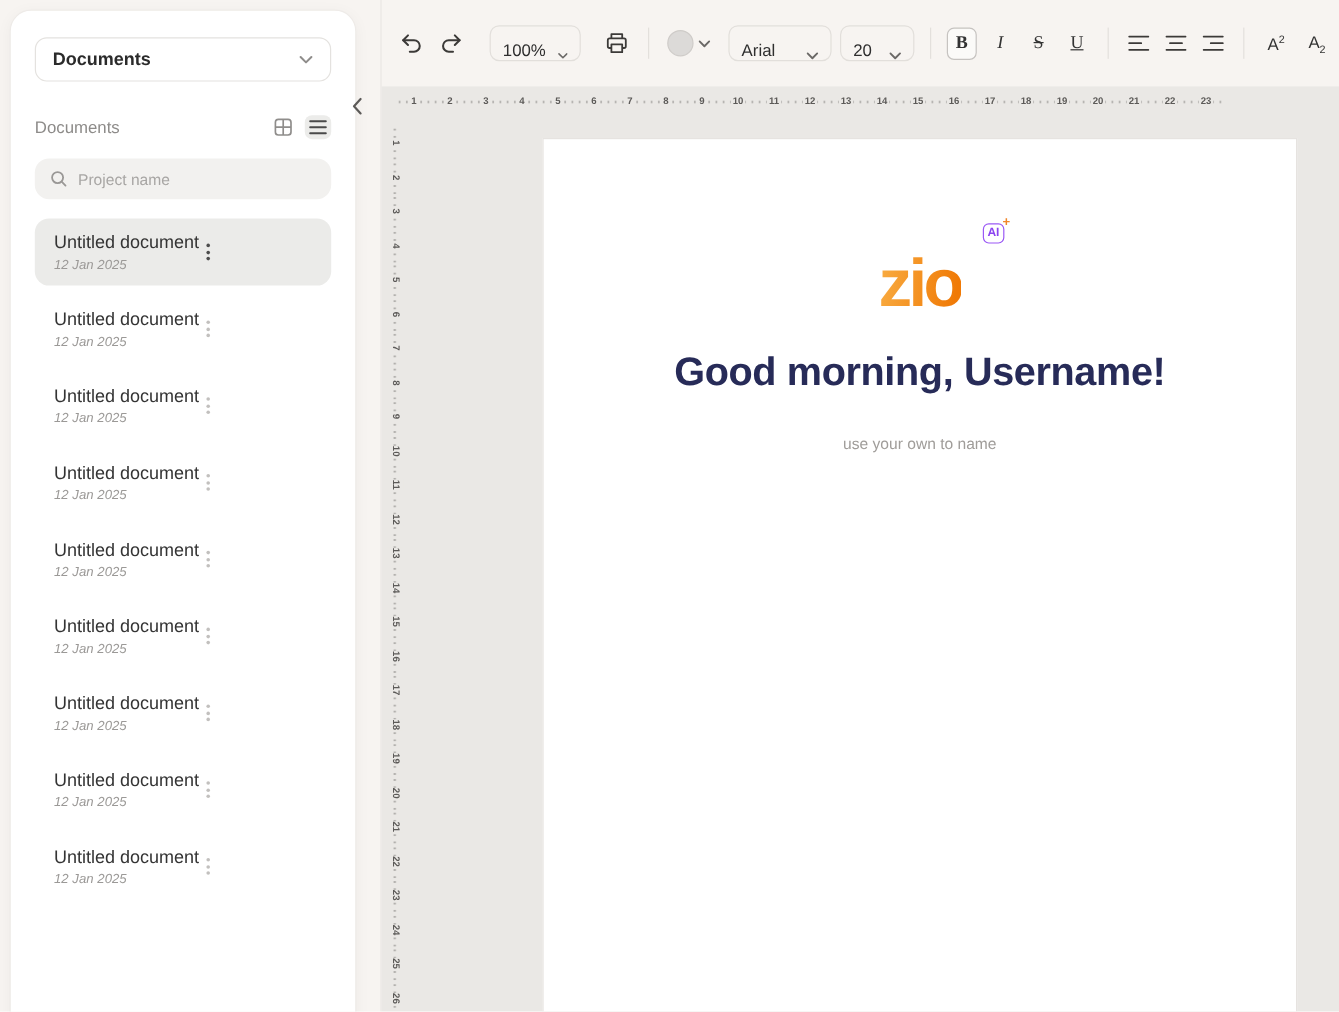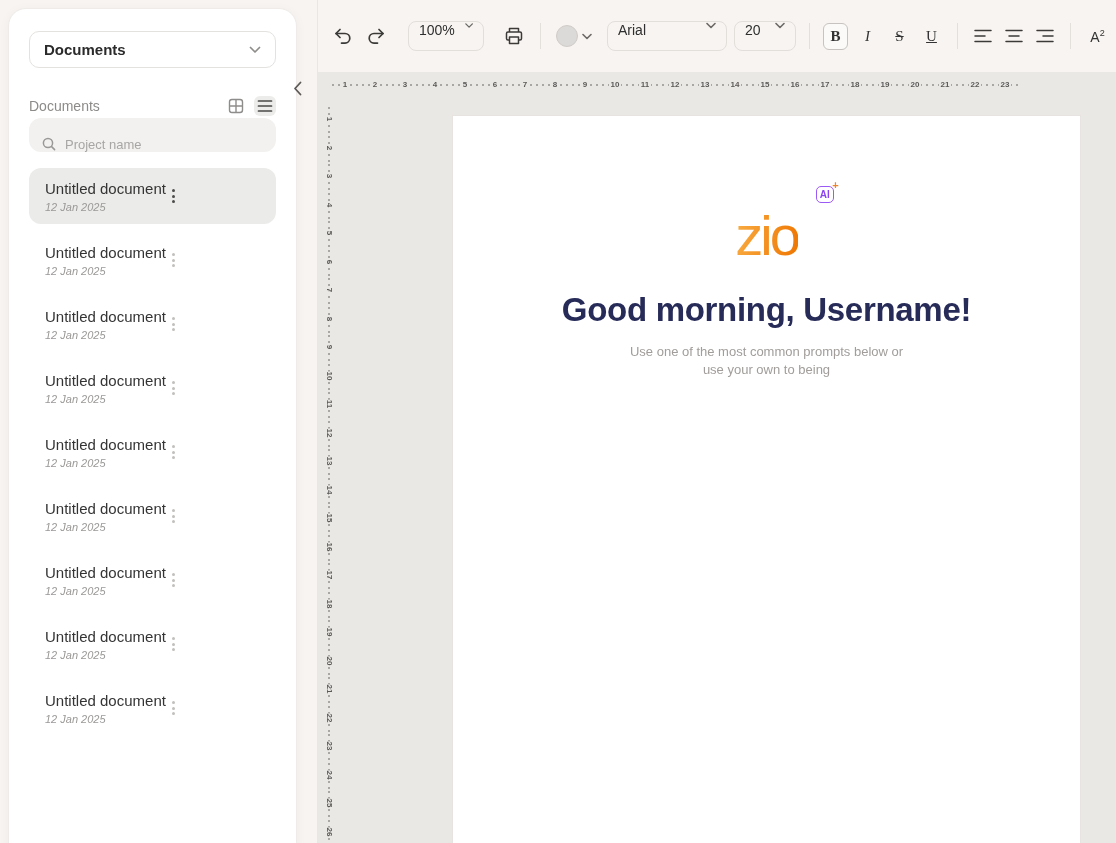--- a/index.html
+++ b/index.html
@@ -30,22 +30,22 @@
     font-family:"Liberation Sans", sans-serif;
   }
   .list-header {
     margin-top:26px; display:flex; align-items:center; justify-content:space-between;
   }
   .list-header .lbl { font-size:14px; color:#8d8b89; }
   .view-toggles { display:flex; align-items:center; gap:6px; }
   .vt-btn { border:none; background:transparent; padding:3px; border-radius:6px; cursor:pointer; display:flex; }
   .vt-btn.active { background:#ececea; }
   .search-box {
-    height:34px; background:#f2f1ef; border-radius:12px;
-    display:flex; align-items:flex-end; gap:8px; padding:0 12px;
+    margin-top:14px; height:34px; background:#f2f1ef; border-radius:12px;
+    display:flex; align-items:center; gap:8px; padding:0 12px;
   }
   .search-box input {
     border:none; background:transparent; outline:none; flex:1;
     font-size:13px; color:#555; font-family:"Liberation Sans", sans-serif;
   }
   .search-box input::placeholder { color:#a8a6a4; }
   .doc-list { margin-top:16px; }
   .doc-item {
     height:56px; margin-bottom:8px; border-radius:12px;
     display:flex; align-items:center; justify-content:flex-start;
@@ -63,25 +63,25 @@
   }
   
   .main { position:absolute; left:317px; top:0; right:0; bottom:0; border-left:1px solid #e9e6e3; }
   .toolbar {
     height:72px; display:flex; align-items:center; padding:0 12px; gap:7px;
     overflow:hidden; white-space:nowrap;
   }
   .tb-icon { border:none; background:transparent; padding:3px; display:flex; align-items:center; cursor:pointer; flex:none; }
   .dropdown {
     flex:none; height:30px; border:1px solid #e2dfdb; border-radius:8px;
-    display:flex; align-items:flex-start; justify-content:space-between;
+    display:flex; align-items:flex-end; justify-content:space-between;
     padding:0 10px; cursor:pointer; font-size:14px; color:#2f2f2f; gap:10px;
   }
   .dd-zoom { width:76px; margin-left:12px; margin-right:10px; }
-  .dd-font { width:120px; }
+  .dd-font { width:86px; }
   .dd-size { width:62px; }
   .sep { flex:none; width:1px; height:26px; background:#e3e0dc; margin:0 6px; }
   .swatch-wrap { flex:none; display:flex; align-items:center; gap:4px; cursor:pointer; border:none; background:transparent; padding:2px; margin-right:6px; }
   .swatch { width:22px; height:22px; border-radius:50%; background:#dcdad8; border:1px solid #cfccc9; display:inline-block; }
   .fmt { flex:none; width:25px; height:27px; border:none; background:transparent; font-size:15px; color:#333; cursor:pointer; border-radius:6px; font-family:"Liberation Serif", serif; }
   .fmt.bold { font-weight:700; border:1px solid #c6c3c0; background:#fbfaf8; }
   .fmt.italic { font-style:italic; }
   .fmt.strike { text-decoration:line-through; }
   .fmt.under { text-decoration:underline; }
   .supsub { flex:none; border:none; background:transparent; font-size:14px; color:#333; cursor:pointer; width:27px; height:27px; }
@@ -109,21 +109,21 @@
     display:flex; align-items:center; justify-content:center;
   }
   .vcell i { transform:rotate(90deg); padding:2px 0; }
   
   .page {
     position:absolute; left:134px; top:43px; width:629px; bottom:-20px;
     background:#ffffff; border:1px solid #e6e3e0; text-align:center;
   }
   .logo-wrap { display:inline-block; position:relative; margin-top:92px; }
   .logo-text {
-    font-size:56px; font-weight:400; letter-spacing:-3px; line-height:1;
+    font-size:56px; font-weight:700; letter-spacing:-3px; line-height:1;
     background:linear-gradient(100deg,#f8a93e 10%,#f07a06 90%);
     -webkit-background-clip:text; background-clip:text; color:transparent;
   }
   .ai-badge {
     position:absolute; top:-22px; right:-36px;
     border:1.7px solid #9b59f5; border-radius:5px; padding:0 3px;
     font-size:10px; font-weight:700; color:#8b44f0; line-height:15px;
   }
   .ai-plus { position:absolute; top:-29px; right:-41px; color:#f0862a; font-size:11px; font-weight:700; }
   .greeting { margin-top:26px; font-size:33px; font-weight:700; color:#272b58; line-height:1.22; letter-spacing:-0.3px; }
@@ -533,18 +533,18 @@
     <div class="page">
       <div class="logo-wrap">
         <span class="logo-text">zio</span>
         <span class="ai-badge">AI</span>
         <span class="ai-plus">+</span>
       </div>
       <h1 class="greeting">
         <div class="line">Good morning, Username!</div>
       </h1>
       <p class="subtitle">
-        <span>Use one of the most common prompts below or</span><br>
-        <span>use your own to being</span>
+        <br>
+        <span>use your own to name</span>
       </p>
     </div>
   </div>
 </main>
 
 </body></html>

